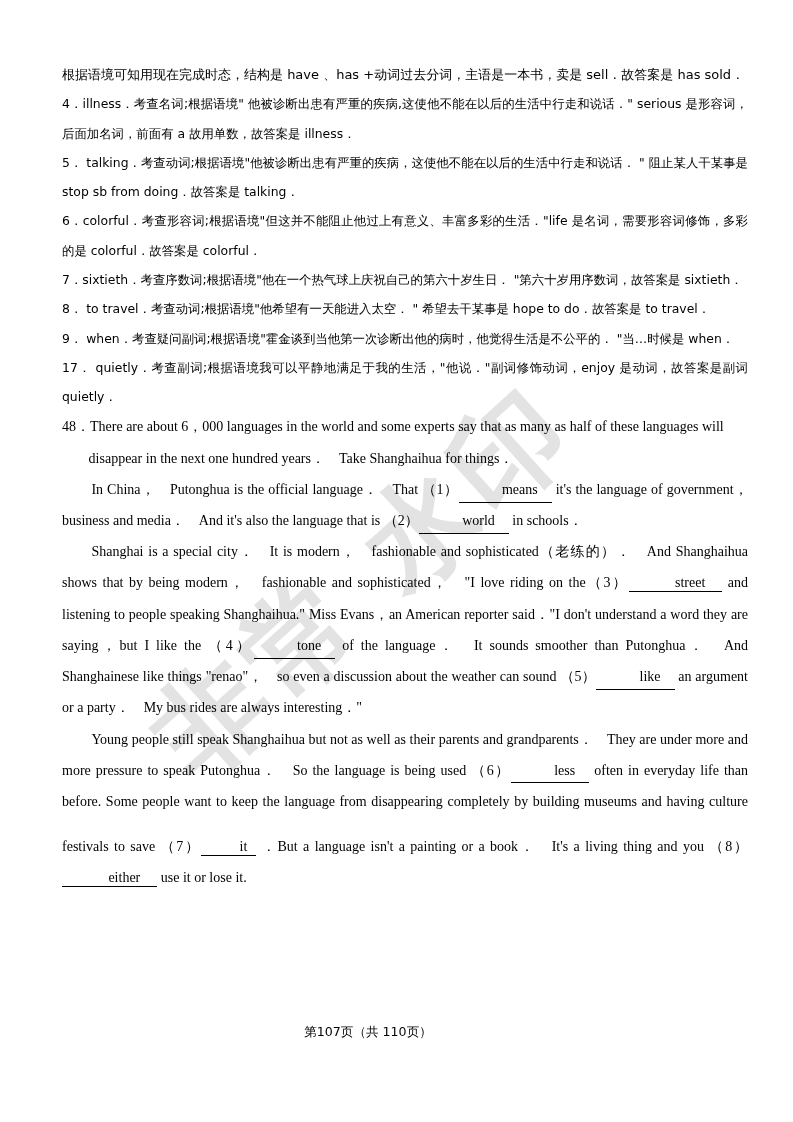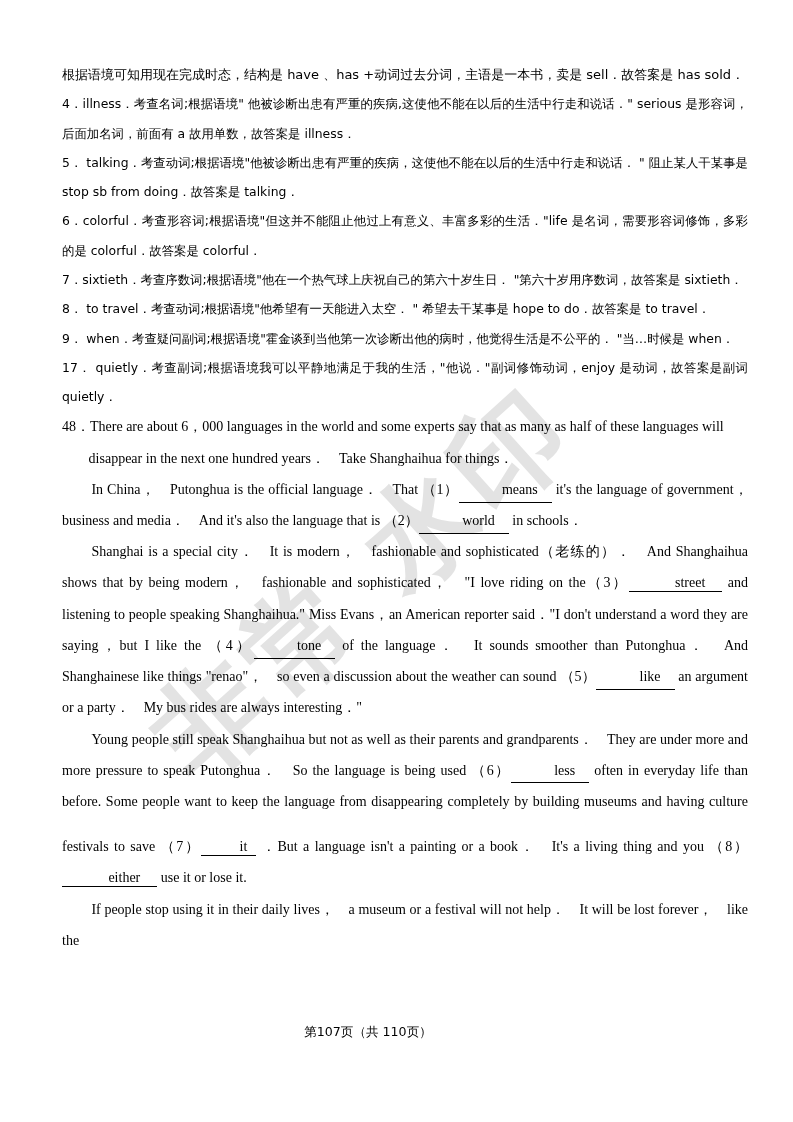--- a/index.html
+++ b/index.html
@@ -135,20 +135,19 @@
     <div class="passage" style="text-indent:0;">
       <span>48．</span><span>There are about 6，000 languages in the world and some experts say that as many as half of these languages will</span>
     </div>
     <div class="passage" style="margin-left:1.9em;">
       <span>disappear in the next one hundred years．　Take Shanghaihua for things．</span>
     </div>
 
     <div class="passage indent" id="p1"><span>In China，　Putonghua is the official language．　That （1）</span><span class="blank">means</span> <span>it's the language of government，　business and media．　And it's also the language that is （2）</span><span class="blank">world</span> <span>in schools．</span></div>
     <div class="passage indent" id="p2"><span>Shanghai is a special city．　It is modern，　fashionable and sophisticated（老练的）．　And Shanghaihua shows that by being modern，　fashionable and sophisticated，　"I love riding on the（3）</span><span class="blank wide">street</span> <span>and listening to people speaking Shanghaihua." Miss Evans，an American reporter said．"I don't understand a word they are saying，but I like the （4）</span><span class="blank">tone</span> <span>of the language．　It sounds smoother than Putonghua．　And Shanghainese like things "renao"，　so even a discussion about the weather can sound （5）</span><span class="blank">like</span> <span>an argument or a party．　My bus rides are always interesting．"</span></div>
     <div class="passage indent" id="p3"><span>Young people still speak Shanghaihua but not as well as their parents and grandparents．　They are under more and more pressure to speak Putonghua．　So the language is being used （6）</span><span class="blank">less</span> <span>often in everyday life than before. Some people want to keep the language from disappearing completely by building museums and having culture festivals to save （7）</span><span class="blank narrow">it</span> <span>．But a language isn't a painting or a book．　It's a living thing and you （8）</span><span class="blank wide">either</span> <span>use it or lose it.</span></div>
-    <div class="passage indent" id="p4"><span>If people stop using it in their daily lives，　a museum or a festival will not help．　It will be lost forever，　like the</span></div>
 
   </div>
 </div>
 
 <div id="footer">
   <span>第107页（共 110页）</span>
 </div>
 
 </body></html>

